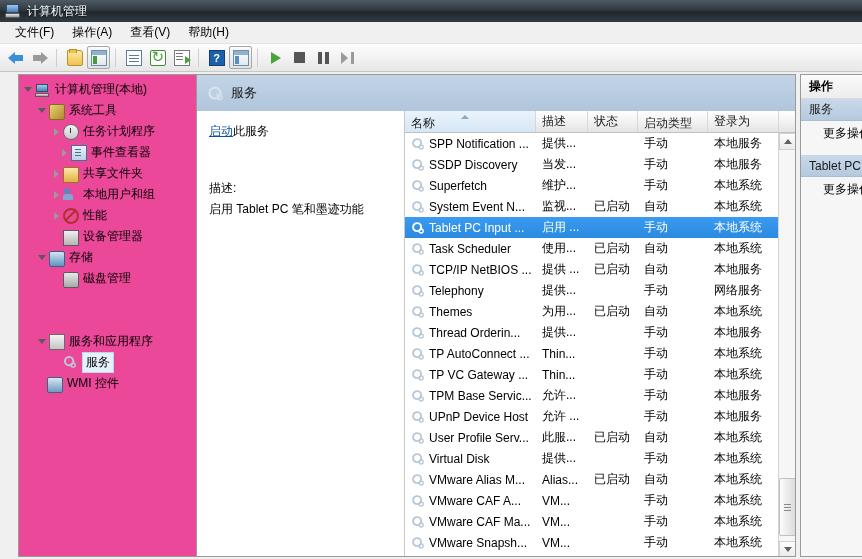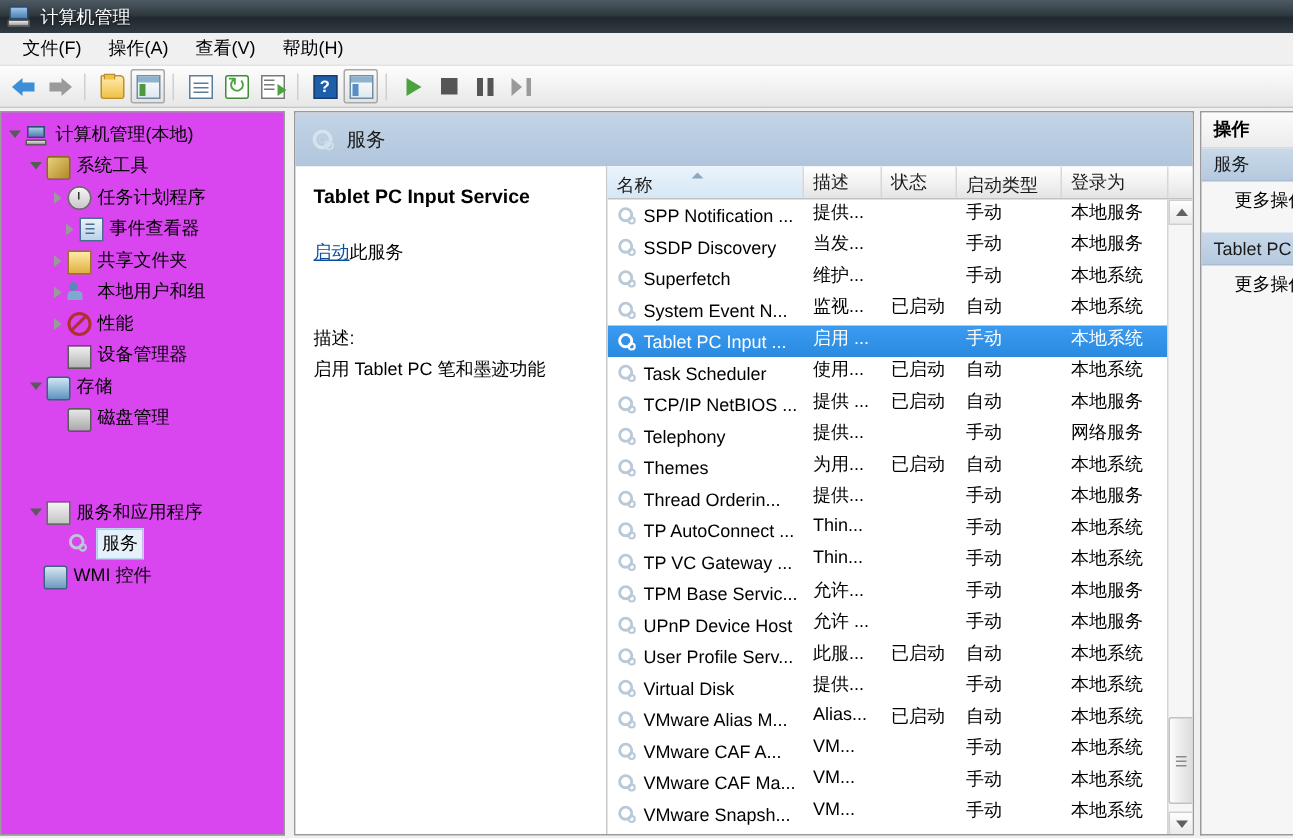--- a/index.html
+++ b/index.html
@@ -95,22 +95,22 @@
   .pause-b::before{left:0;} .pause-b::after{right:0;}
   .restart-b { width:13px;height:12px;position:relative;}
   .restart-b::before{content:"";position:absolute;left:0;top:0;border-top:6px solid transparent;border-bottom:6px solid transparent;border-left:7px solid #9a9a9a;}
   .restart-b::after{content:"";position:absolute;right:0;top:0;width:3px;height:12px;background:#9a9a9a;}
 
   
   .main { position: absolute; left: 0; top: 72px; width: 862px; height: 487px; background:#f0f0f0; }
 
   
   .treepane {
-    position: absolute; left: 0; top: 2px; width: 190px; height: 483px;
-    background: #d946ef; border: 1px solid #9a9a9a; overflow: hidden;
+    position: absolute; left: 18px; top: 2px; width: 190px; height: 483px;
+    background: #ec4899; border: 1px solid #9a9a9a; overflow: hidden;
   }
   .tree { padding: 4px 0 0 0; }
   .tnode { display: flex; align-items: center; height: 21px; white-space: nowrap; cursor: default; }
   .tnode .twist { width: 12px; height: 21px; flex: none; position: relative; }
   .tnode .twist.closed::before {
     content:""; position:absolute; left:3px; top:7px; width:0;height:0;
     border-top:4px solid transparent;border-bottom:4px solid transparent;border-left:5px solid #9a9a9a;
   }
   .tnode .twist.open::before {
     content:""; position:absolute; left:1px; top:8px; width:0;height:0;
@@ -179,21 +179,21 @@
     display:flex; align-items:center; padding-left: 6px;
     border-right: 1px solid #d7d7d7; position: relative; cursor: default;
     white-space: nowrap; overflow:hidden;
   }
   .lhead .hc.sorted { background: linear-gradient(180deg,#eaf3fb,#d5e7f6); }
   .lhead .hc .sortmark {
     position:absolute; left: 56px; top: 4px; width:0;height:0;
     border-left:4px solid transparent;border-right:4px solid transparent;border-bottom:4px solid #8aa8c0;
   }
   .lbody { position:absolute; left:0; top:22px; width:374px; height:425px; overflow:hidden; }
-  .lrow { display:flex; height: 21px; font-size:12px; color:#000; cursor:default; }
+  .lrow { display:flex; height: 21px; align-items:center; font-size:12px; color:#000; cursor:default; }
   .lrow.sel { background: linear-gradient(180deg,#3b9bf0,#2a8ae0); color:#fff; }
   .lcell { overflow:hidden; white-space:nowrap; padding-left: 6px; }
   .lcell.c-name { display:flex; align-items:center; gap:4px; }
   .gearsvc { width:14px;height:14px;flex:none;position:relative; }
 
   
   .vscroll {
     position:absolute; right:0; top:22px; width:17px; height:425px;
     background:#f6f6f6; border-left:1px solid #d4d4d4;
   }
@@ -387,21 +387,20 @@
           <svg width="16" height="16" viewBox="0 0 16 16" aria-hidden="true">
             <circle cx="8" cy="8" r="5.4" fill="none" stroke="#d6e3ef" stroke-width="2.4"></circle>
             <circle cx="8" cy="8" r="2.2" fill="none" stroke="#c3d4e4" stroke-width="1.4"></circle>
             <circle cx="12.4" cy="12" r="2.6" fill="none" stroke="#cfdeec" stroke-width="1.6"></circle>
           </svg>
         </span>
         <span class="hdr-title">服务</span>
       </div>
 
       <div class="detailpane">
-        <div class="svc-title">Tablet PC Input Service</div>
         <div class="svc-action"><a>启动</a><span>此服务</span></div>
         <div class="svc-desc-label">描述:</div>
         <div class="svc-desc-text">启用 Tablet PC 笔和墨迹功能</div>
       </div>
 
       <div class="listpane">
         <div class="lhead" id="list-head">
             <div class="hc sorted" style="width: 131px; align-items: flex-end;">
               <span>名称</span>
               <span class="sortmark"></span>

